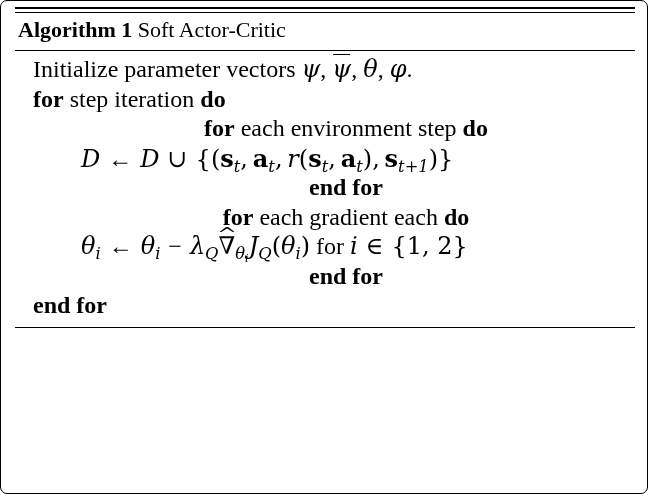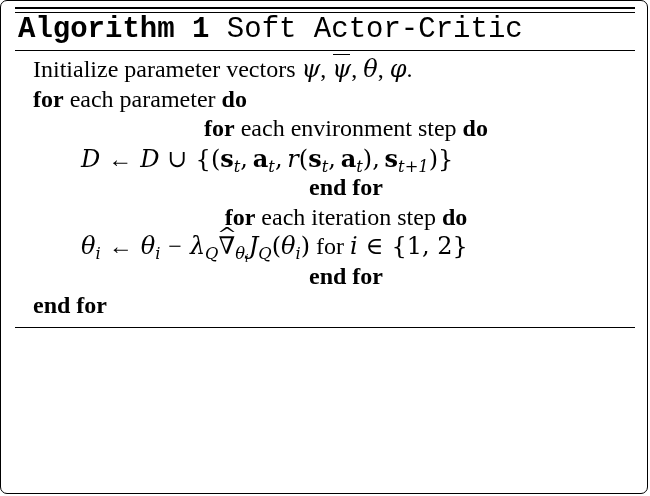--- a/index.html
+++ b/index.html
@@ -47,25 +47,24 @@
     margin: 3px 0 0 0;
   }
   .rule-bot {
     border-top: 1.3px solid #000;
     height: 0;
     margin: 6px 0 0 0;
   }
 
   
   .title-line {
-    font-size: 29px;
+    font-size: 22px;
     line-height: 34px;
     padding-left: 3px;
     white-space: nowrap;
-    font-family: Liberation Mono, monospace;
   }
   .title-line .kw { font-weight: bold; }
 
   
   .lines { padding-top: 4px; }
   .line {
     font-size: 24px;
     line-height: 29.5px;
     white-space: nowrap;
     height: 29.5px;
@@ -143,31 +142,31 @@
     <div class="rule-top"></div>
 
     <div class="title-line"><span class="kw">Algorithm 1</span> <span>Soft Actor-Critic</span></div>
 
     <div class="rule-mid"></div>
 
     <div class="lines">
 
       <div class="line ind0"><span class="txt">Initialize parameter vectors</span> <span class="m">ψ</span><span class="txt">,</span> <span class="obar">ψ</span><span class="txt">,</span> <span class="m">θ</span><span class="txt">,</span> <span class="m">φ</span><span class="txt">.</span></div>
 
-      <div class="line ind0"><span class="kw">for</span> <span>each parameter</span> <span class="kw">do</span></div>
+      <div class="line ind0"><span class="kw">for</span> <span>step iteration</span> <span class="kw">do</span></div>
 
       <div class="line ind2"><span class="kw">for</span> <span>each environment step</span> <span class="kw">do</span></div>
 
 
 
       <div class="line ind3"><span class="cal">D</span> <span class="op">←</span> <span class="cal">D</span> <span class="op">∪</span> <span class="mup">{(</span><span class="vec">s</span><sub class="m">t</sub><span class="mup">, </span><span class="vec">a</span><sub class="m">t</sub><span class="mup">, </span><span class="m">r</span><span class="mup">(</span><span class="vec">s</span><sub class="m">t</sub><span class="mup">, </span><span class="vec">a</span><sub class="m">t</sub><span class="mup">), </span><span class="vec">s</span><sub class="m">t+1</sub><span class="mup">)}</span></div>
 
       <div class="line ind2"><span class="kw">end for</span></div>
 
-      <div class="line ind2"><span class="kw">for</span> <span>each iteration step</span> <span class="kw">do</span></div>
+      <div class="line ind2"><span class="kw">for</span> <span>each gradient each</span> <span class="kw">do</span></div>
 
 
       <div class="line ind3"><span class="m">θ</span><sub class="m">i</sub> <span class="op">←</span> <span class="m">θ</span><sub class="m">i</sub> <span class="op">−</span> <span class="m">λ</span><sub class="m">Q</sub><span class="hat">∇</span><sub class="m"><span class="m">θ</span><sub class="m">i</sub></sub><span class="m">J</span><sub class="m">Q</sub><span class="mup">(</span><span class="m">θ</span><sub class="m">i</sub><span class="mup">)</span> <span class="txt">for</span> <span class="m">i</span> <span class="op">∈</span> <span class="mup">{1, 2}</span></div>
 
 
 
       <div class="line ind2"><span class="kw">end for</span></div>
 
       <div class="line ind0"><span class="kw">end for</span></div>
 

